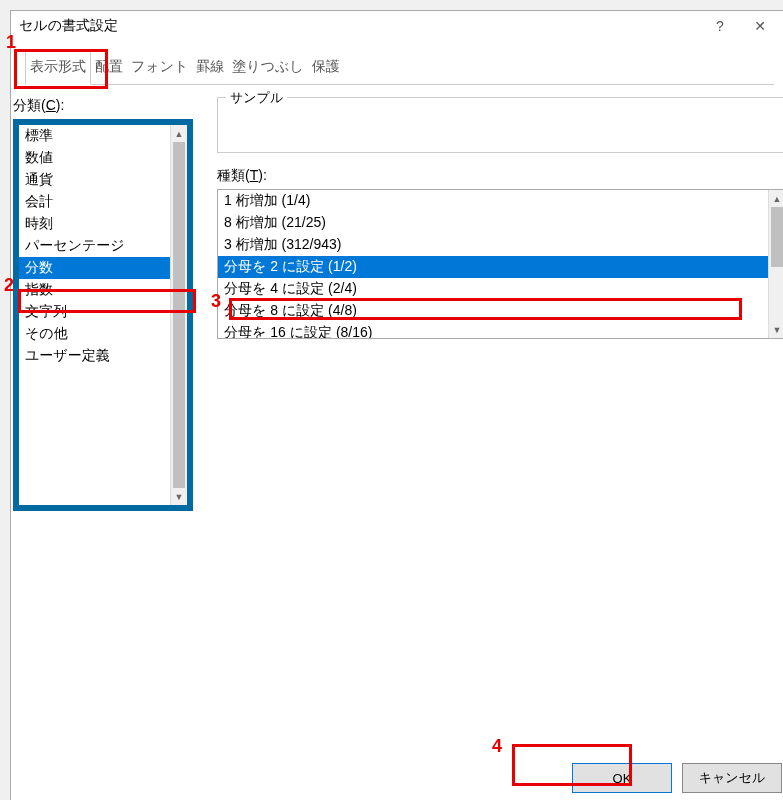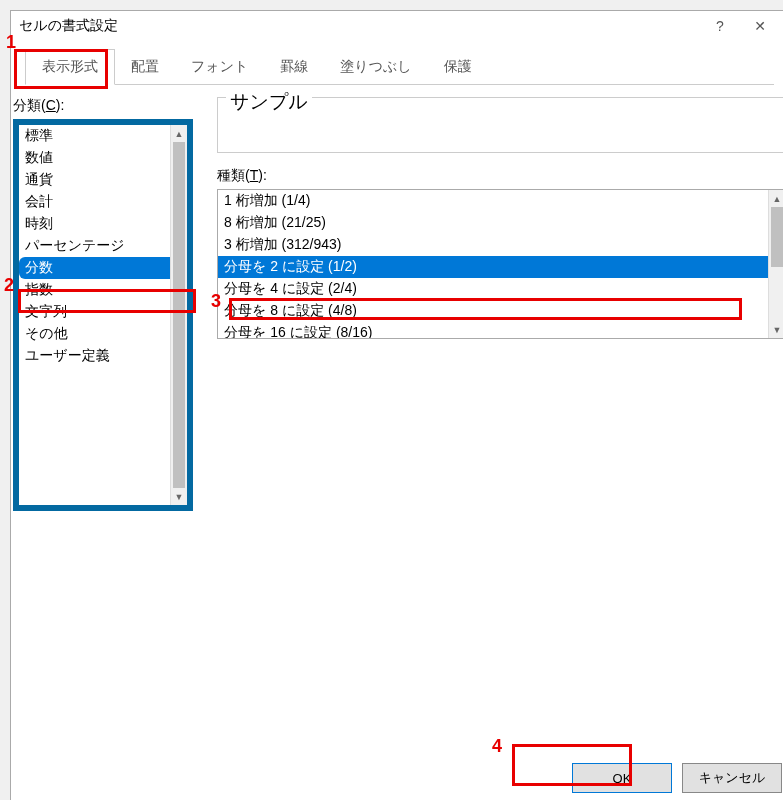--- a/index.html
+++ b/index.html
@@ -2,32 +2,32 @@
 <html><head>
 <meta charset="utf-8">
 <style>
 * { box-sizing: border-box; font-family: "Yu Gothic UI", "Meiryo", sans-serif; }
 body { margin: 0; background: #f0f0f0; width: 783px; height: 800px; position: relative; }
 .window { width: 779px; height: 796px; background: #fff; border: 1px solid #aaa; position: relative; margin: 10px; }
 .titlebar { height: 30px; display: flex; align-items: center; padding: 0 8px; font-size: 14px; }
 .titlebar .title { flex: 1; }
 .titlebar .btn { width: 40px; text-align: center; font-size: 14px; color: #555; cursor: pointer; }
 .tabs { display: flex; align-items: center; border-bottom: 1px solid #ccc; margin: 8px 14px 0 14px; font-size: 14px; }
-.tab { padding: 8px 16px; color: #555; cursor: pointer; }
+.tab { padding: 8px 4px; color: #555; cursor: pointer; }
 .tab.active { border: 1px solid #ccc; border-bottom: 1px solid #fff; margin-bottom: -1px; background: #fff; }
 .content { padding: 12px 2px; display: flex; gap: 24px; }
 .left { width: 180px; }
 .label { font-size: 14px; margin-bottom: 4px; }
 .listbox { border: 6px solid #0369a1; height: 392px; font-size: 14px; position: relative; overflow: hidden; }
 .list-inner { overflow-y: auto; height: 100%; }
 .list-item { padding: 2px 6px; cursor: pointer; }
-.list-item.selected { background: #0078d7; color: #fff; border-radius: 6px; }
+.list-item.selected { background: #0078d7; color: #fff; }
 .right { flex: 1; }
 .sample-box { border: 1px solid #ccc; height: 56px; position: relative; margin-bottom: 14px; }
-.sample-label { position: absolute; top: -9px; left: 8px; background: #fff; padding: 0 4px; font-size: 19px; }
+.sample-label { position: absolute; top: -9px; left: 8px; background: #fff; padding: 0 4px; font-size: 13px; }
 .type-list { border: 1px solid #aaa; height: 150px; font-size: 14px; position: relative; }
 .type-inner { overflow-y: scroll; height: 100%; }
 .type-item { padding: 2px 6px; cursor: pointer; }
 .type-item.selected { background: #0078d7; color: #ffffff; }
 .footer { position: absolute; bottom: 12px; right: 6px; display: flex; gap: 10px; }
 .button { width: 100px; height: 30px; border: 1px solid #888; background: #e1e1e1; font-size: 13px; cursor: pointer; display: flex; align-items: center; justify-content: center; }
 .button.primary { border: 1px solid #0078d7; }
 .marker-box { position: absolute; border: 3px solid #e80000; pointer-events: none; }
 .marker-num { position: absolute; color: #e80000; font-weight: bold; font-size: 18px; pointer-events: none; }
 .u { text-decoration: underline; }

